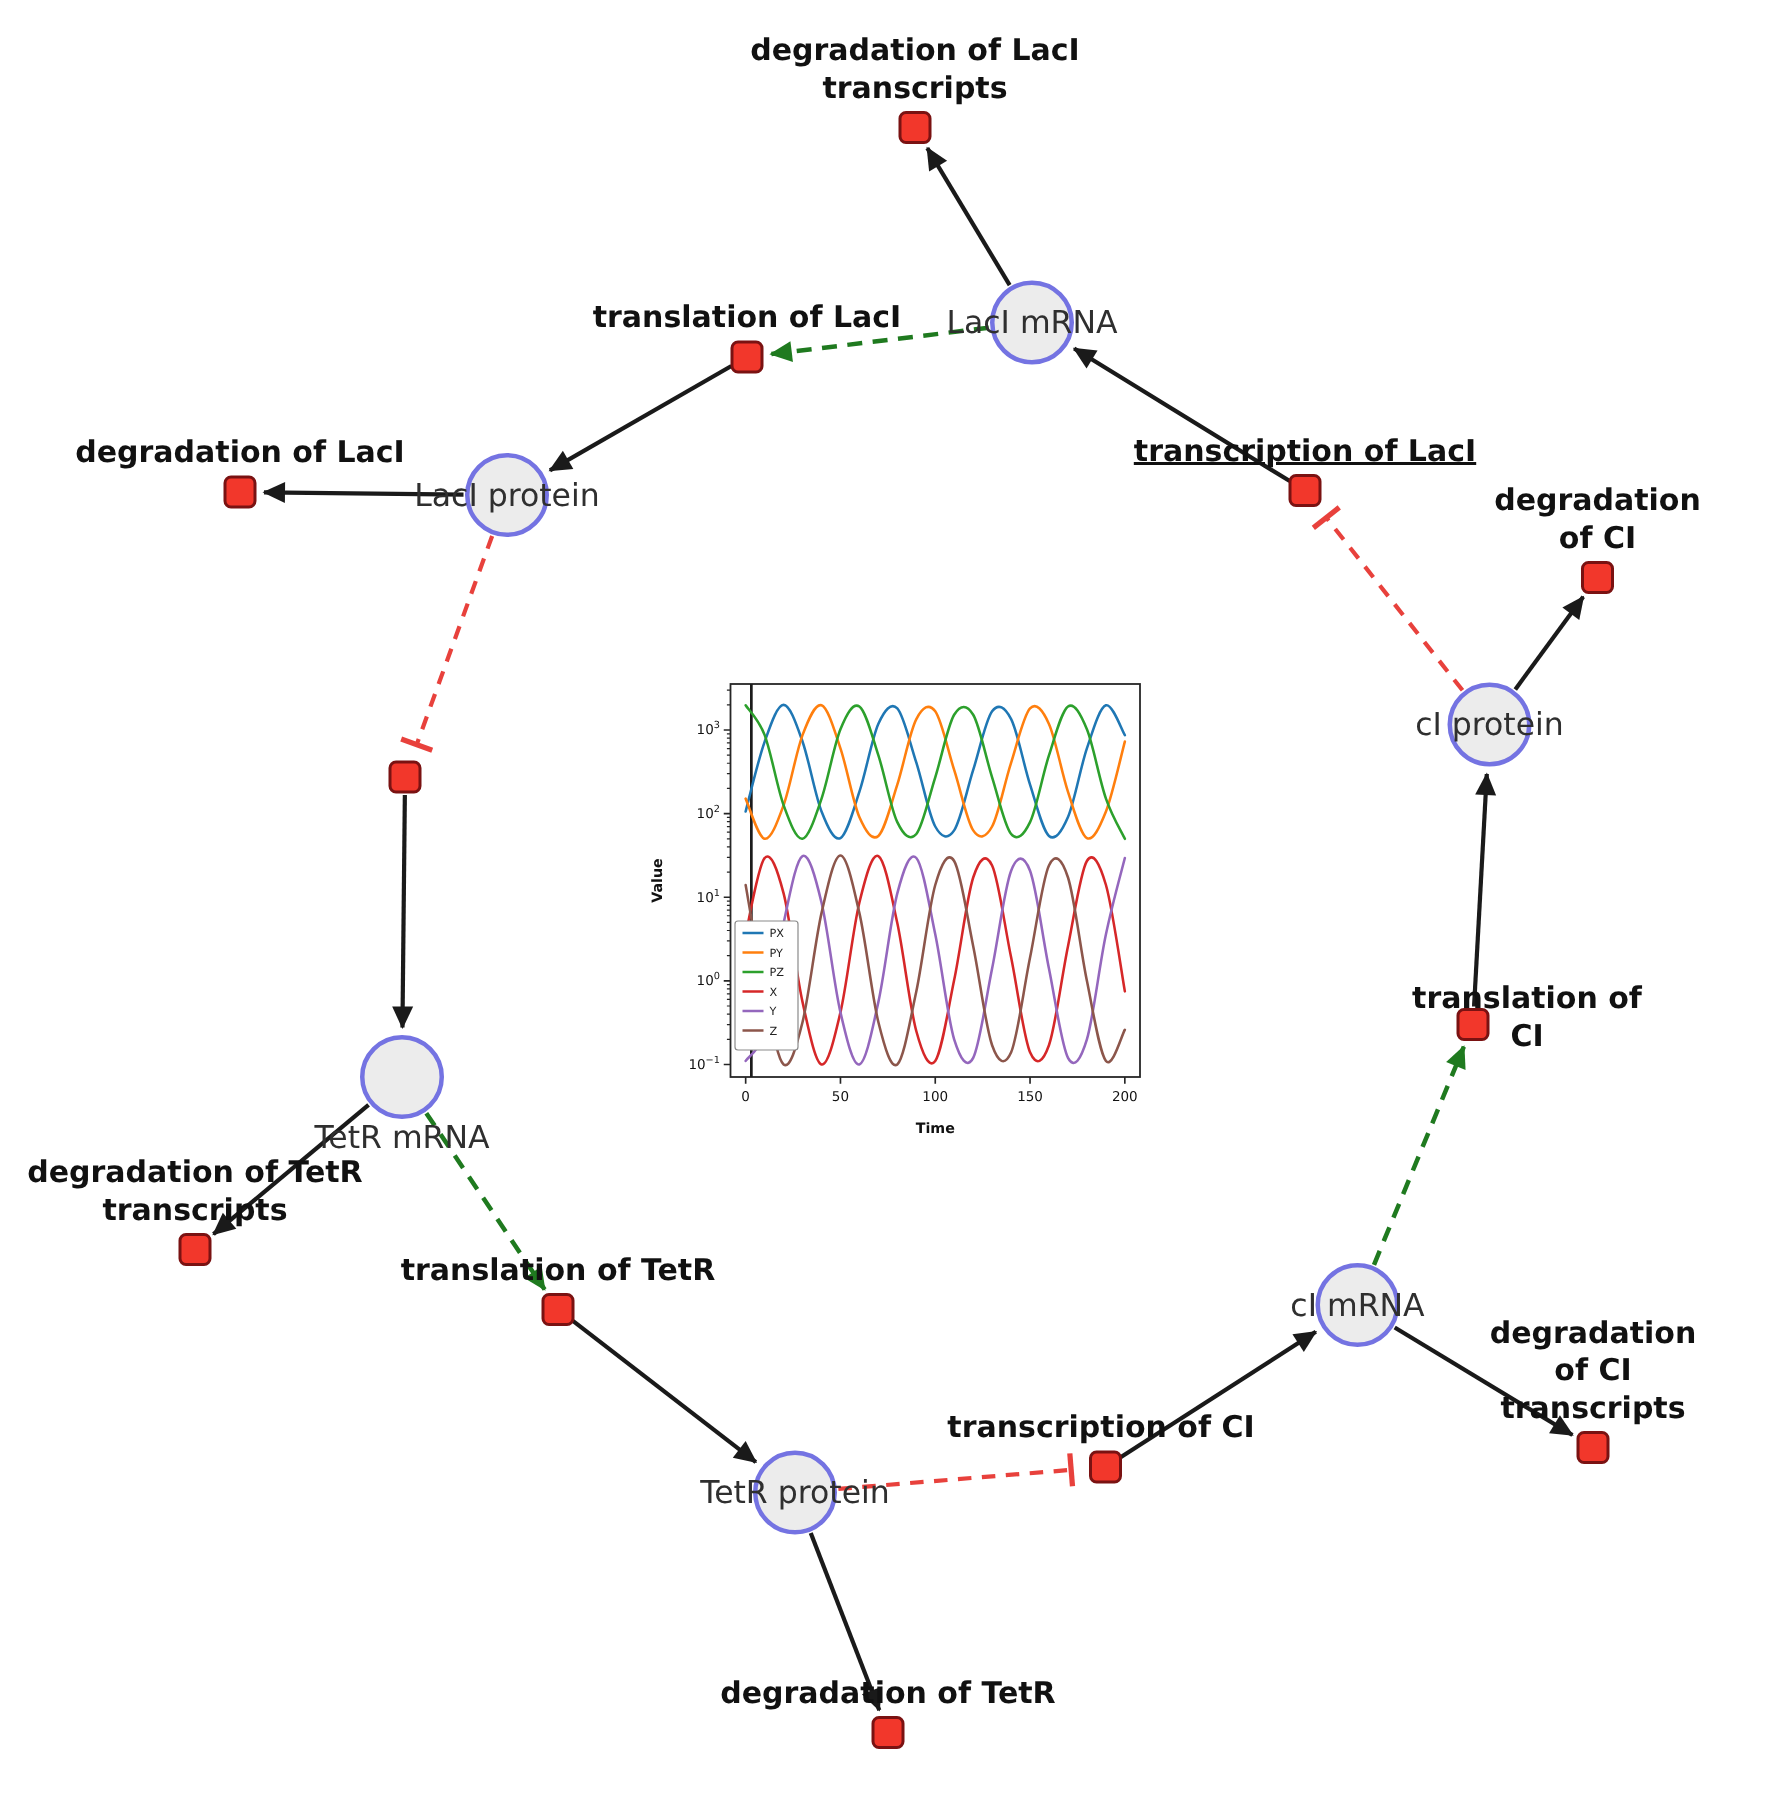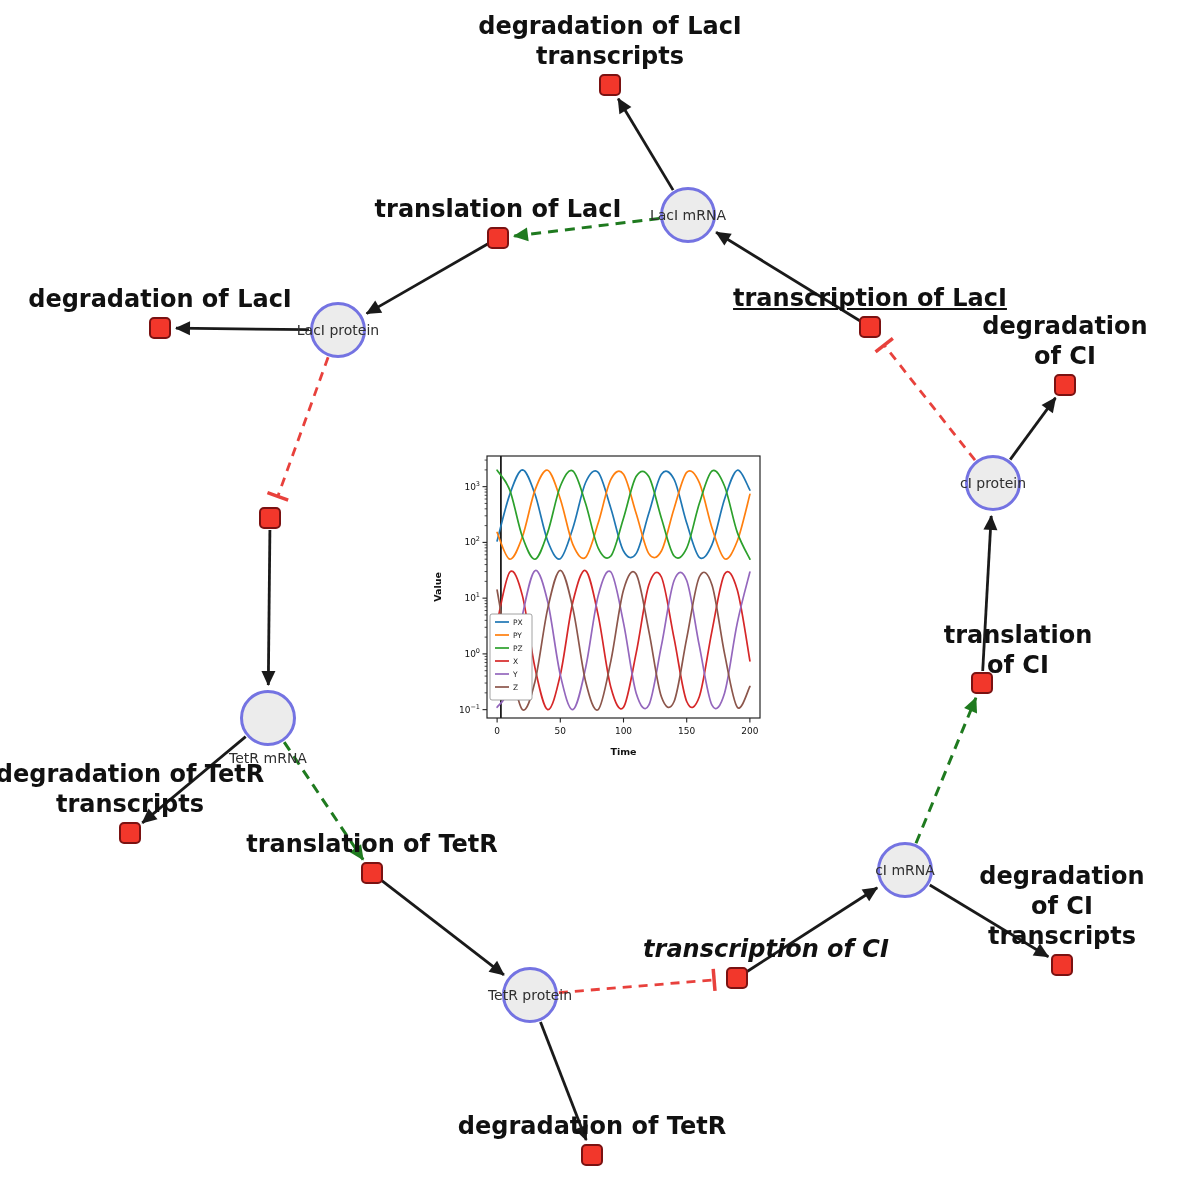--- a/index.html
+++ b/index.html
@@ -8,29 +8,29 @@
     font-family:"DejaVu Sans","Liberation Sans",sans-serif;
   }
   #edges-svg{position:absolute;left:0;top:0;z-index:1;}
   #nodes-layer{position:absolute;left:0;top:0;width:100%;height:100%;z-index:2;pointer-events:none;}
   .species-node{
     position:absolute;width:56px;height:56px;border-radius:50%;
     background:#ececec;border:3px solid #7473e2;box-sizing:border-box;pointer-events:auto;
   }
   .species-label{
     position:absolute;transform:translate(-50%,-50%);white-space:nowrap;
-    font-size:14px;color:#2f2f2f;z-index:3;
+    font-size:21px;color:#2f2f2f;z-index:3;
   }
   .reaction-node{
     position:absolute;width:22px;height:22px;border-radius:5px;
     background:#f2372b;border:2.5px solid #7a1212;box-sizing:border-box;pointer-events:auto;
   }
   .reaction-label{
     position:absolute;transform:translate(-50%,-100%);white-space:pre-line;text-align:center;
-    font-size:24px;font-weight:700;color:#111;line-height:1.25;z-index:3;
+    font-size:20px;font-weight:700;color:#111;line-height:1.25;z-index:3;
   }
   #chart-inset{
     position:absolute;left:425px;top:444px;width:345px;height:318px;background:#ffffff;z-index:4;
   }
   #chart-svg text{font-family:"DejaVu Sans","Liberation Sans",sans-serif;}
 </style>
 </head>
 <body>
 
 <div id="diagram-canvas">
@@ -86,28 +86,28 @@
       <div class="reaction-node" style="left: 487px; top: 227px;"></div>
       <div class="reaction-label" style="left: 498px; top: 224px;">translation of LacI</div>
       <div class="reaction-node" style="left: 149px; top: 317px;"></div>
       <div class="reaction-label" style="left: 160px; top: 314px;">degradation of LacI</div>
       <div class="reaction-node" style="left: 859px; top: 316px;"></div>
       <div class="reaction-label" style="left: 870px; top: 313px; text-decoration: underline;">transcription of LacI</div>
       <div class="reaction-node" style="left: 1054px; top: 374px;"></div>
       <div class="reaction-label" style="left: 1065px; top: 371px;">degradation of CI</div>
       <div class="reaction-node" style="left: 259px; top: 507px;"></div>
       <div class="reaction-node" style="left: 971px; top: 672px;"></div>
-      <div class="reaction-label" style="left: 982px; top: 680px; margin-left: 36px;">translation of CI</div>
+      <div class="reaction-label" style="left: 982px; top: 703px; margin-left: 36px;">translation of CI</div>
       <div class="reaction-node" style="left: 119px; top: 822px;"></div>
       <div class="reaction-label" style="left: 130px; top: 819px;">degradation of TetR
 transcripts</div>
       <div class="reaction-node" style="left: 361px; top: 862px;"></div>
       <div class="reaction-label" style="left: 372px; top: 859px; text-align: right;">translation of TetR</div>
       <div class="reaction-node" style="left: 726px; top: 967px;"></div>
-      <div class="reaction-label" style="left: 766px; top: 964px; font-style: italic;">transcription of CI</div>
+      <div class="reaction-label" style="left: 734px; top: 964px;">transcription of CI</div>
       <div class="reaction-node" style="left: 1051px; top: 954px;"></div>
       <div class="reaction-label" style="left: 1062px; top: 951px;">degradation of CI
 transcripts</div>
       <div class="reaction-node" style="left: 581px; top: 1144px;"></div>
       <div class="reaction-label" style="left: 592px; top: 1141px;">degradation of TetR</div>
     </div>
 
   <div id="chart-inset">
     <svg id="chart-svg" width="345" height="318">
         <rect x="62" y="12" width="273" height="262" fill="none" stroke="#262626" stroke-width="1.2"></rect>

